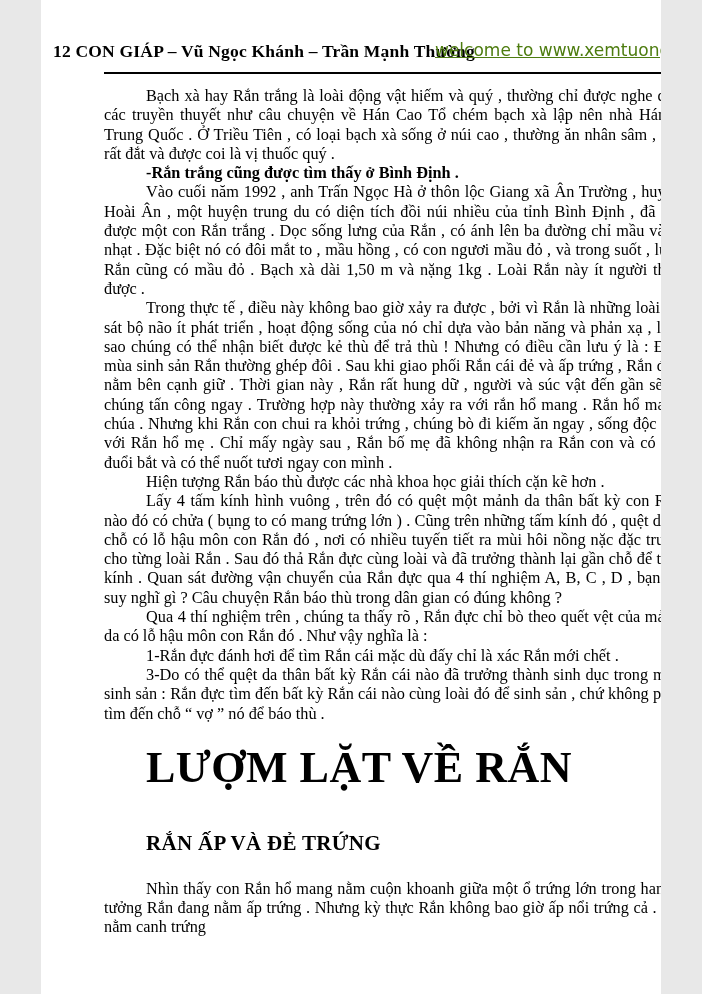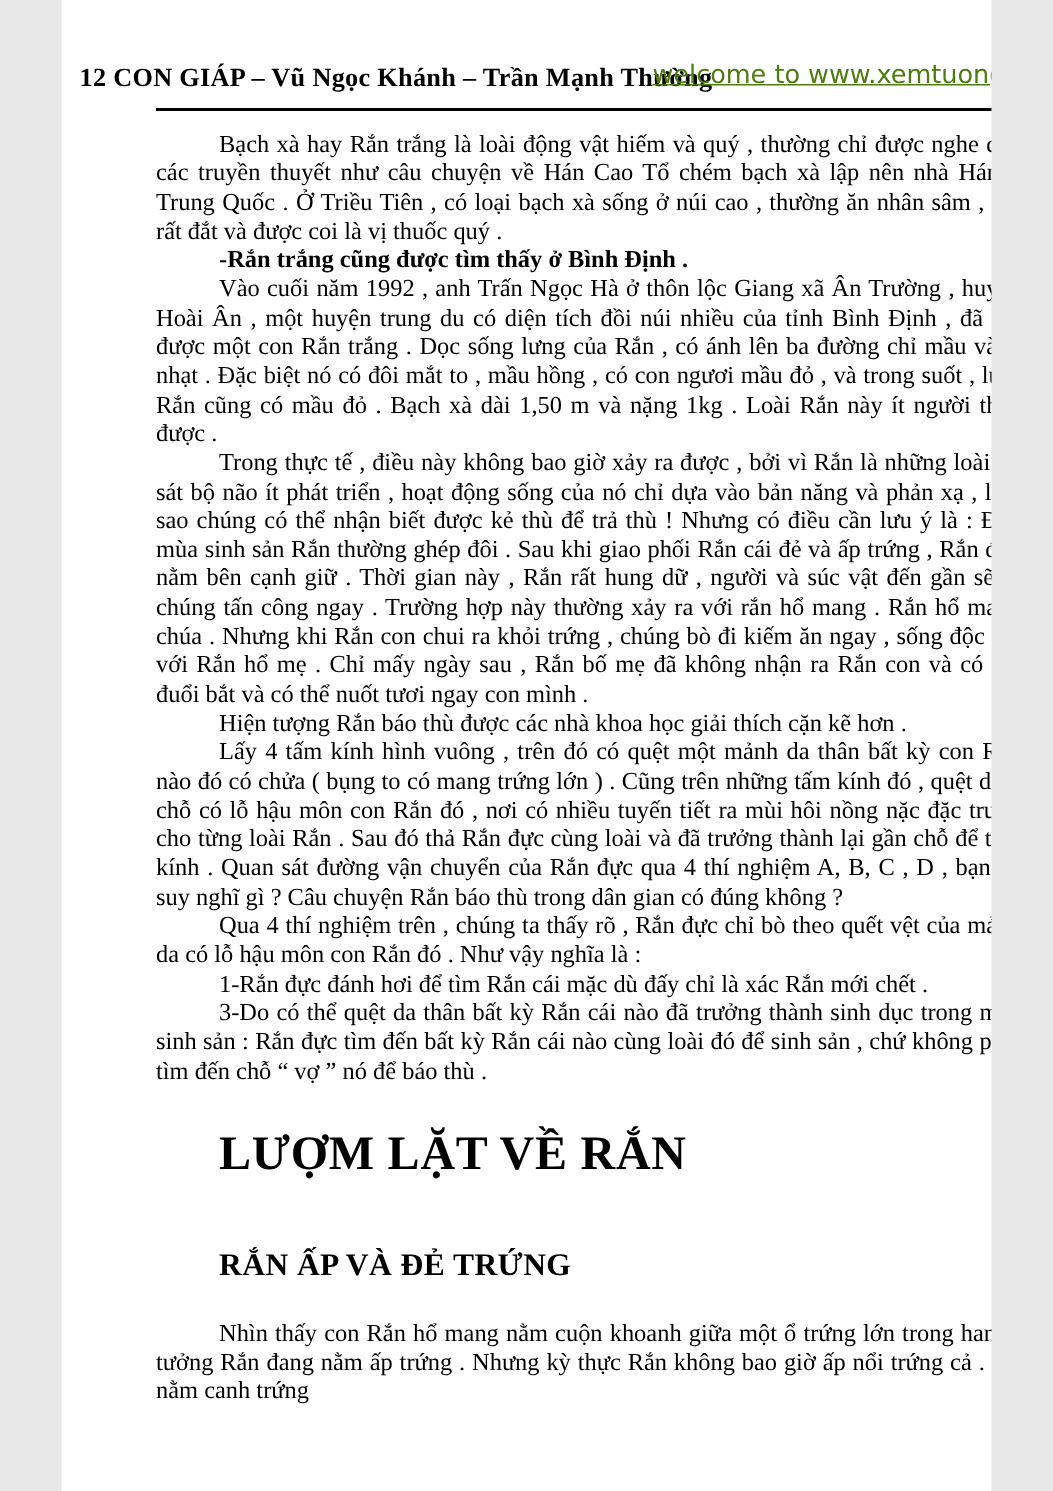--- a/index.html
+++ b/index.html
@@ -66,21 +66,21 @@
   }
   .para {
     margin: 0;
     text-indent: 42px;
   }
   .para.bold { font-weight: bold; }
   .chapter-title {
     margin: 26px 0 0 42px;
     font-family: "Liberation Serif", serif;
     font-weight: bold;
-    font-size: 32px;
+    font-size: 44px;
     line-height: 38px;
     text-align: left;
     letter-spacing: 0.5px;
     white-space: nowrap;
   }
   .section-heading {
     margin: 44px 0 0 42px;
     font-family: "Liberation Serif", serif;
     font-weight: bold;
     font-size: 21px;

